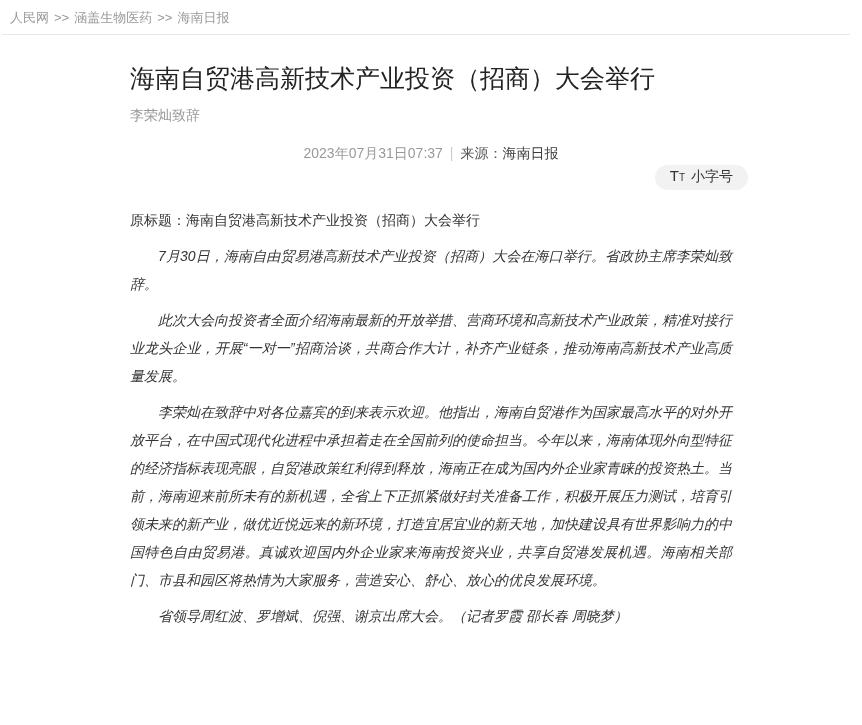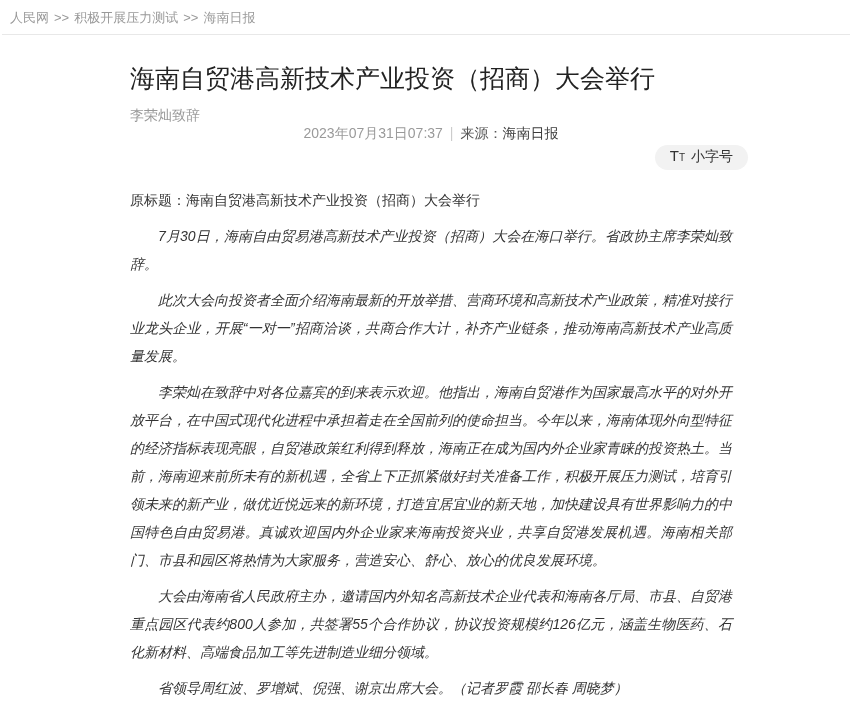--- a/index.html
+++ b/index.html
@@ -43,20 +43,21 @@
   }
 
   .sub-title {
     margin-top: 13px;
     text-align: left;
     font-size: 14px;
     color: #999;
   }
 
   .meta {
+    margin-top: 20px;
     text-align: center;
     font-size: 14px;
     color: #9a9a9a;
   }
   .meta .meta-sep { color: #cccccc; margin: 0 7px; }
   .meta .source-label { color: #555; }
   .meta .source-link { color: #3c3c3c; cursor: pointer; }
 
   .toolbar {
     display: flex;
@@ -94,21 +95,21 @@
     text-indent: 2em;
     color: #333;
     text-align: justify;
     font-style: italic;
   }
 </style>
 </head>
 <body>
 
 <div class="breadcrumb">
-  <span class="crumb">人民网</span><span class="crumb-sep">&gt;&gt;</span><span class="crumb">积极开展压力测试</span><span class="crumb-sep">&gt;&gt;</span><span class="crumb">海南日报</span>
+  <span class="crumb">人民网</span><span class="crumb-sep">&gt;&gt;</span><span class="crumb">涵盖生物医药</span><span class="crumb-sep">&gt;&gt;</span><span class="crumb">海南日报</span>
 </div>
 
 <hr class="top-divider">
 
 <div class="article">
 
   <h1 class="page-title">海南自贸港高新技术产业投资（招商）大会举行</h1>
 
   <div class="sub-title">李荣灿致辞</div>
 
@@ -129,18 +130,17 @@
   <div class="original-title">原标题：海南自贸港高新技术产业投资（招商）大会举行</div>
 
   <div class="paragraphs">
 
       <p>7月30日，海南自由贸易港高新技术产业投资（招商）大会在海口举行。省政协主席李荣灿致辞。</p>
 
       <p>此次大会向投资者全面介绍海南最新的开放举措、营商环境和高新技术产业政策，精准对接行业龙头企业，开展“一对一”招商洽谈，共商合作大计，补齐产业链条，推动海南高新技术产业高质量发展。</p>
 
       <p>李荣灿在致辞中对各位嘉宾的到来表示欢迎。他指出，海南自贸港作为国家最高水平的对外开放平台，在中国式现代化进程中承担着走在全国前列的使命担当。今年以来，海南体现外向型特征的经济指标表现亮眼，自贸港政策红利得到释放，海南正在成为国内外企业家青睐的投资热土。当前，海南迎来前所未有的新机遇，全省上下正抓紧做好封关准备工作，积极开展压力测试，培育引领未来的新产业，做优近悦远来的新环境，打造宜居宜业的新天地，加快建设具有世界影响力的中国特色自由贸易港。真诚欢迎国内外企业家来海南投资兴业，共享自贸港发展机遇。海南相关部门、市县和园区将热情为大家服务，营造安心、舒心、放心的优良发展环境。</p>
 
-      <p>大会由海南省人民政府主办，邀请国内外知名高新技术企业代表和海南各厅局、市县、自贸港重点园区代表约800人参加，共签署55个合作协议，协议投资规模约126亿元，涵盖生物医药、石化新材料、高端食品加工等先进制造业细分领域。</p>
 
       <p>省领导周红波、罗增斌、倪强、谢京出席大会。（记者罗霞 邵长春 周晓梦）</p>
     </div>
 
 </div>
 
 </body></html>

